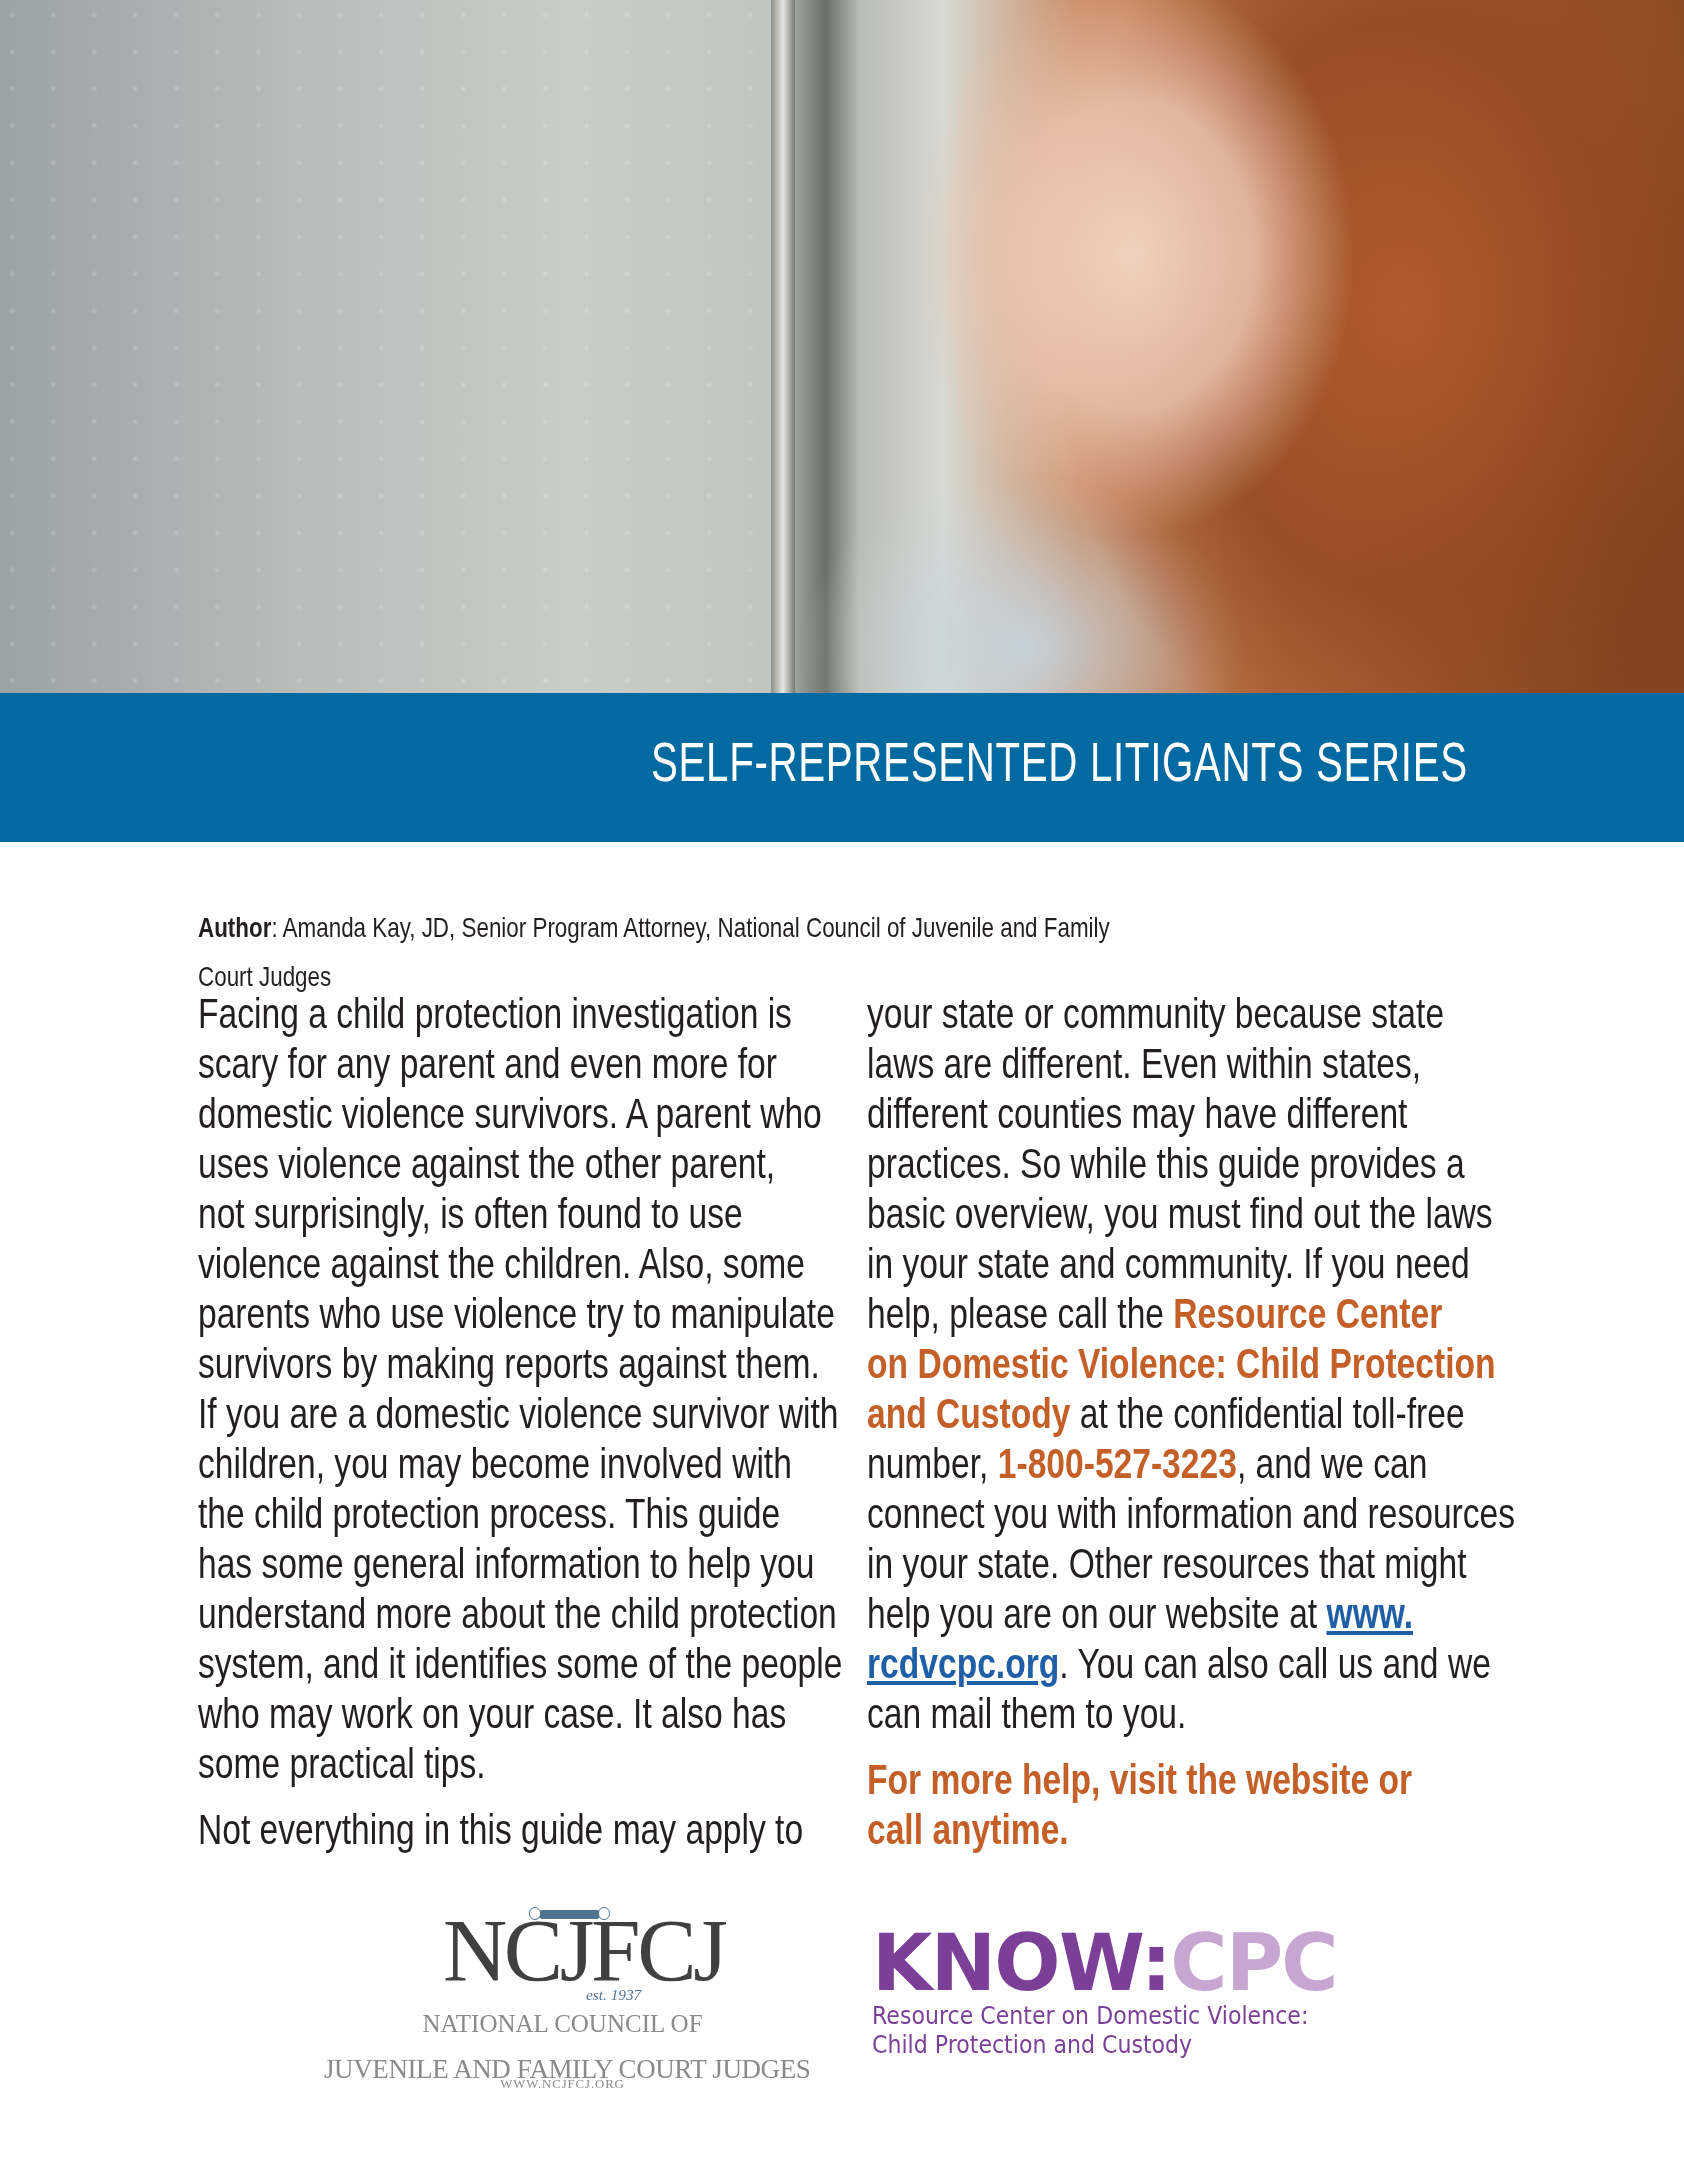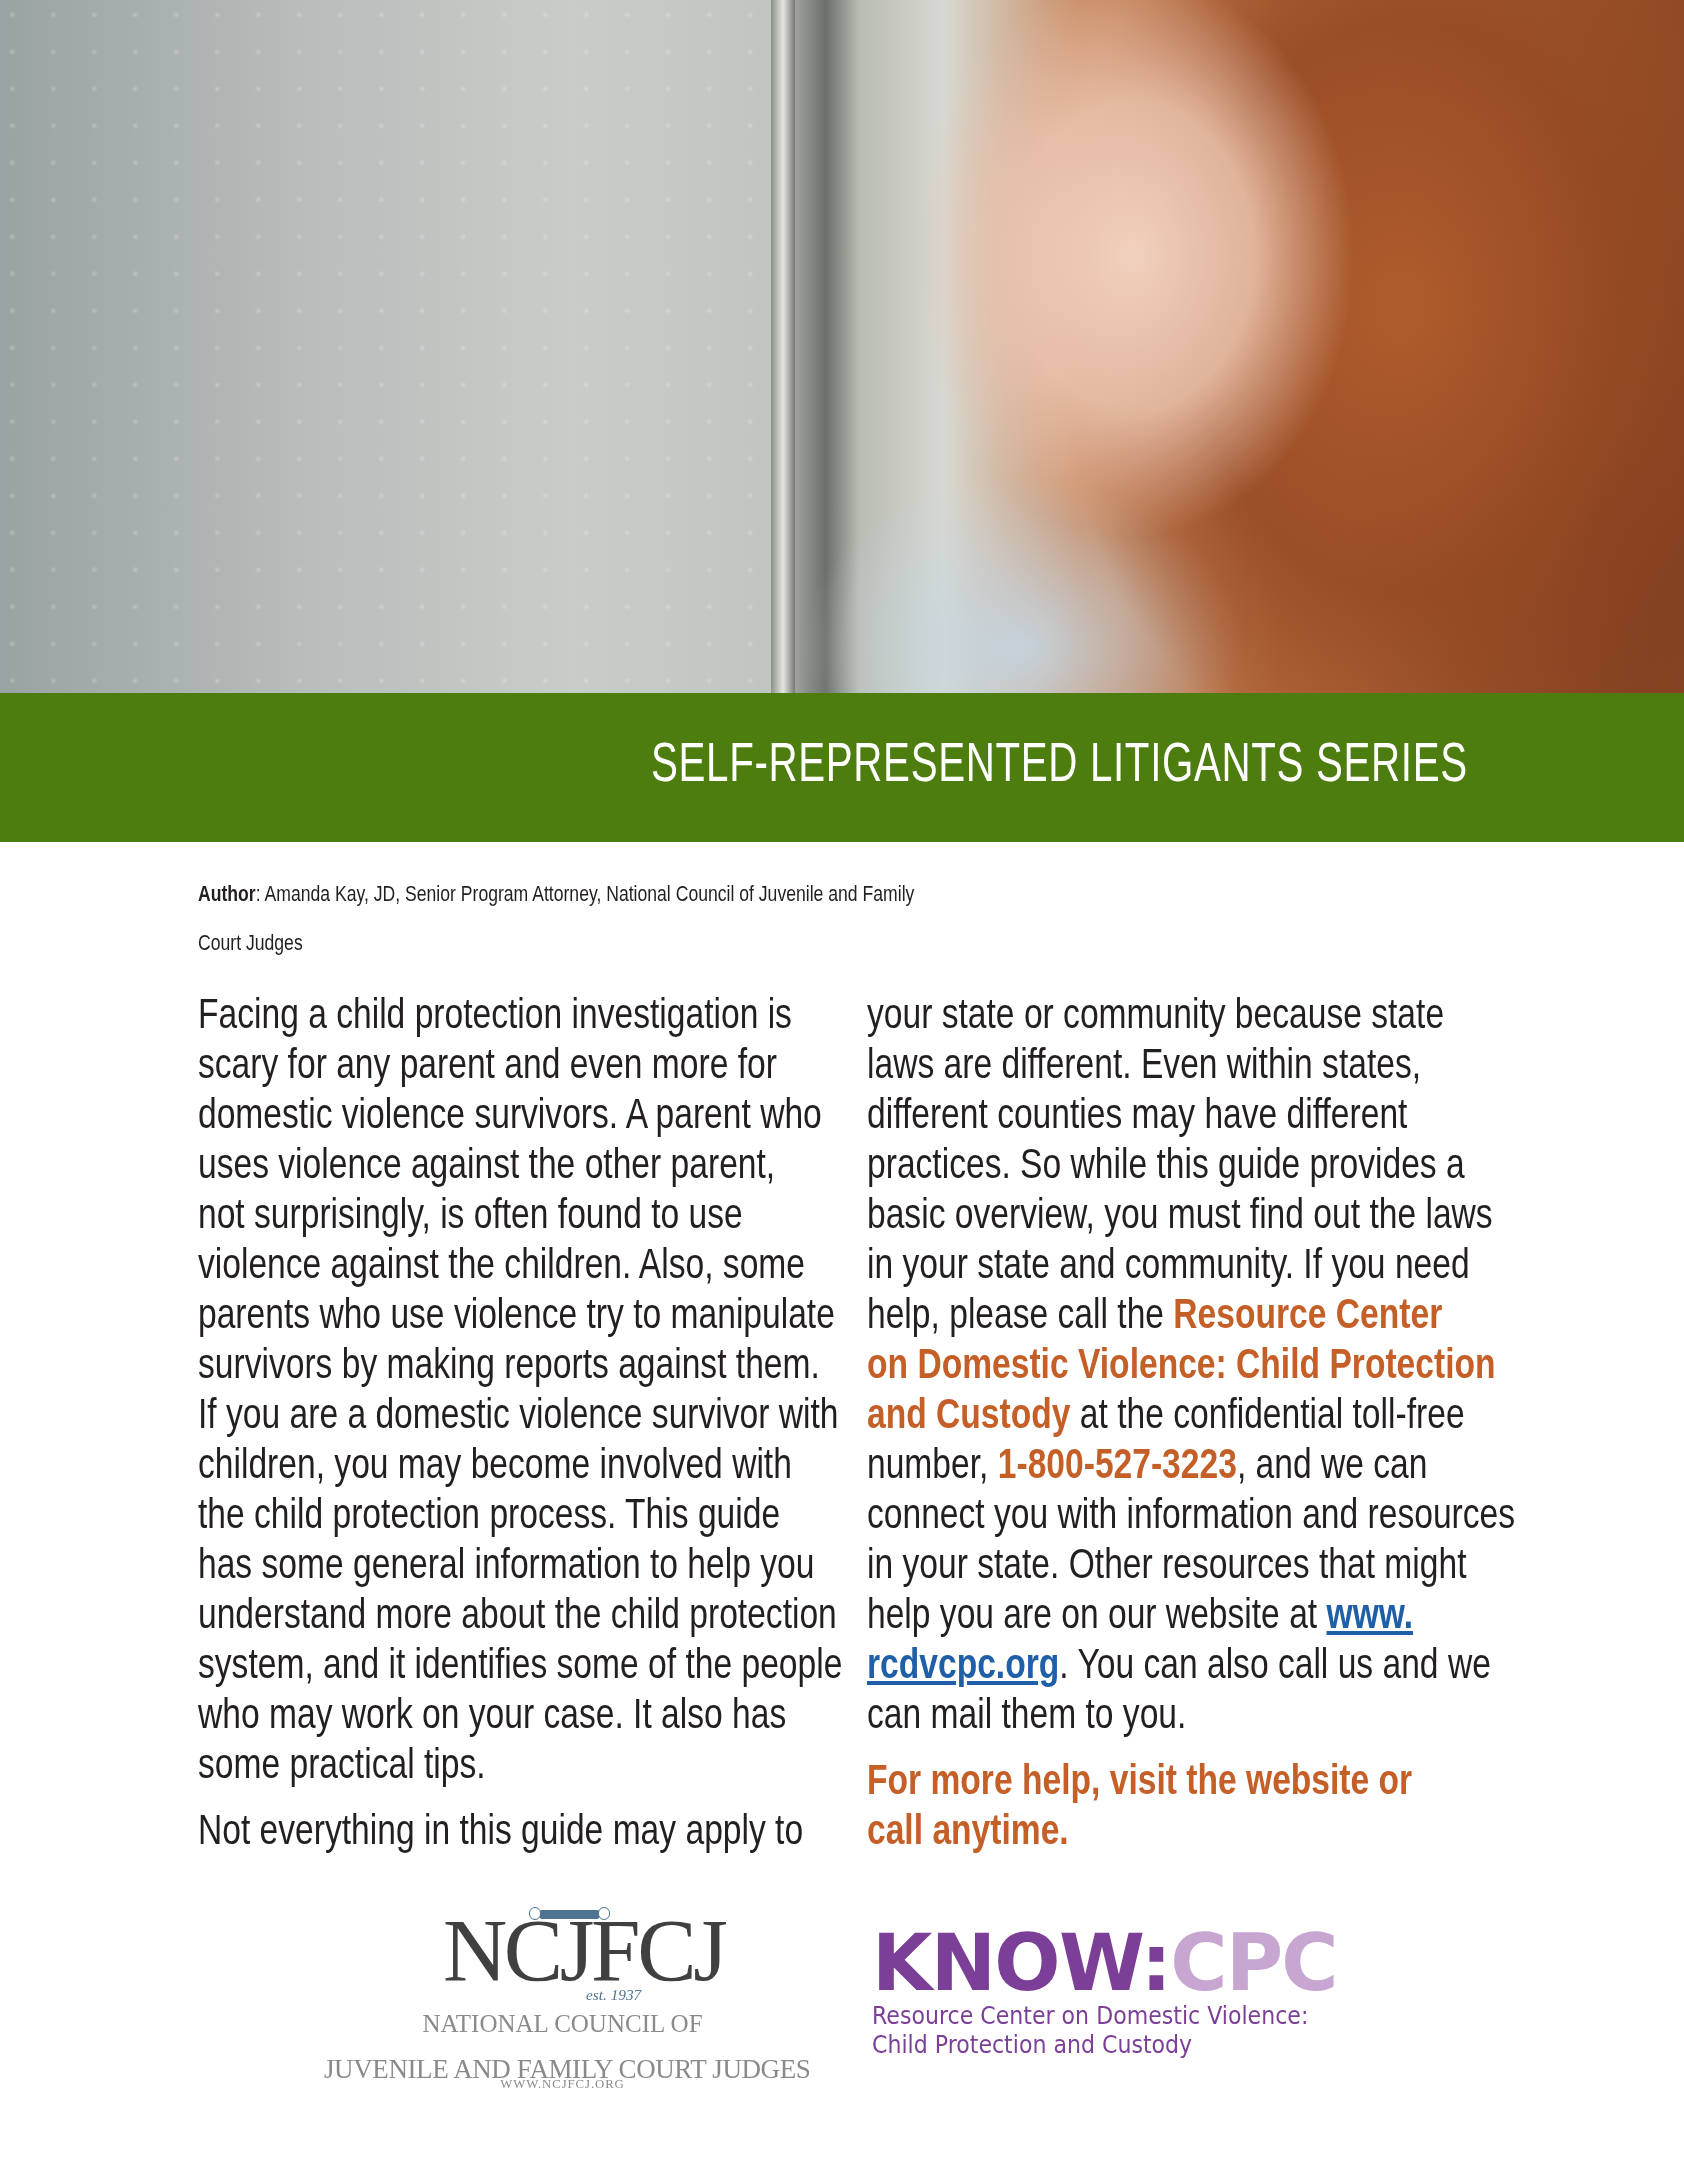--- a/index.html
+++ b/index.html
@@ -15,24 +15,24 @@
     background-image:radial-gradient(circle 5.1px at 30% 40%, rgba(255,255,255,0.35), rgba(255,255,255,0) 70%);
     background-size:41px 37px;opacity:0.7;}
   .frame{position:absolute;left:771px;top:0;width:24px;height:693px;background:linear-gradient(90deg,#8b8f87,#e5e6e0,#777a72);}
   .hero-titles{position:absolute;left:201px;top:388px;}
   .kicker{font-family:"Liberation Sans",sans-serif;font-weight:bold;color:#ffffff;font-size:53px;letter-spacing:0.9px;
     transform:scaleX(0.82);transform-origin:left top;white-space:nowrap;line-height:53px;
     text-shadow:0 0 12px rgba(0,0,0,0.35);}
   .title{font-family:"Liberation Sans",sans-serif;font-weight:bold;color:#ffffff;font-size:118px;line-height:95px;
     letter-spacing:-2.6px;transform:scaleX(0.86);transform-origin:left top;white-space:nowrap;margin-top:5.1px;
     text-shadow:0 0 15.3px rgba(0,0,0,0.35);}
-  .banner{position:absolute;left:0;top:693px;width:1685px;height:149px;background:#4d7c0f;}
+  .banner{position:absolute;left:0;top:693px;width:1685px;height:149px;background:#0369a1;}
   .banner-text{position:absolute;left:651px;top:41px;color:#ffffff;font-size:56px;line-height:56px;white-space:nowrap;
     transform:scaleX(0.72);transform-origin:left top;letter-spacing:0.9px;}
-  .author{position:absolute;left:198px;top:869px;width:1295px;font-size:22px;line-height:49px;}
+  .author{position:absolute;left:198px;top:903px;width:1295px;font-size:28px;line-height:49px;}
   .author .inner, .col .inner{transform:scaleX(0.8);transform-origin:left top;width:125%;}
   .author b{font-weight:bold;}
   .col{position:absolute;top:989px;font-size:42px;line-height:50px;}
   .col p{margin:0 0 16px 0;}
   .col-left{left:198px;width:647px;}
   .col-right{left:867px;width:647px;}
   .hl{color:#c45f28;font-weight:bold;}
   .link{color:#1f5fa8;font-weight:bold;text-decoration:underline;}
   .cta{color:#c45f28;font-weight:bold;}
   .line{display:block;white-space:nowrap;}

